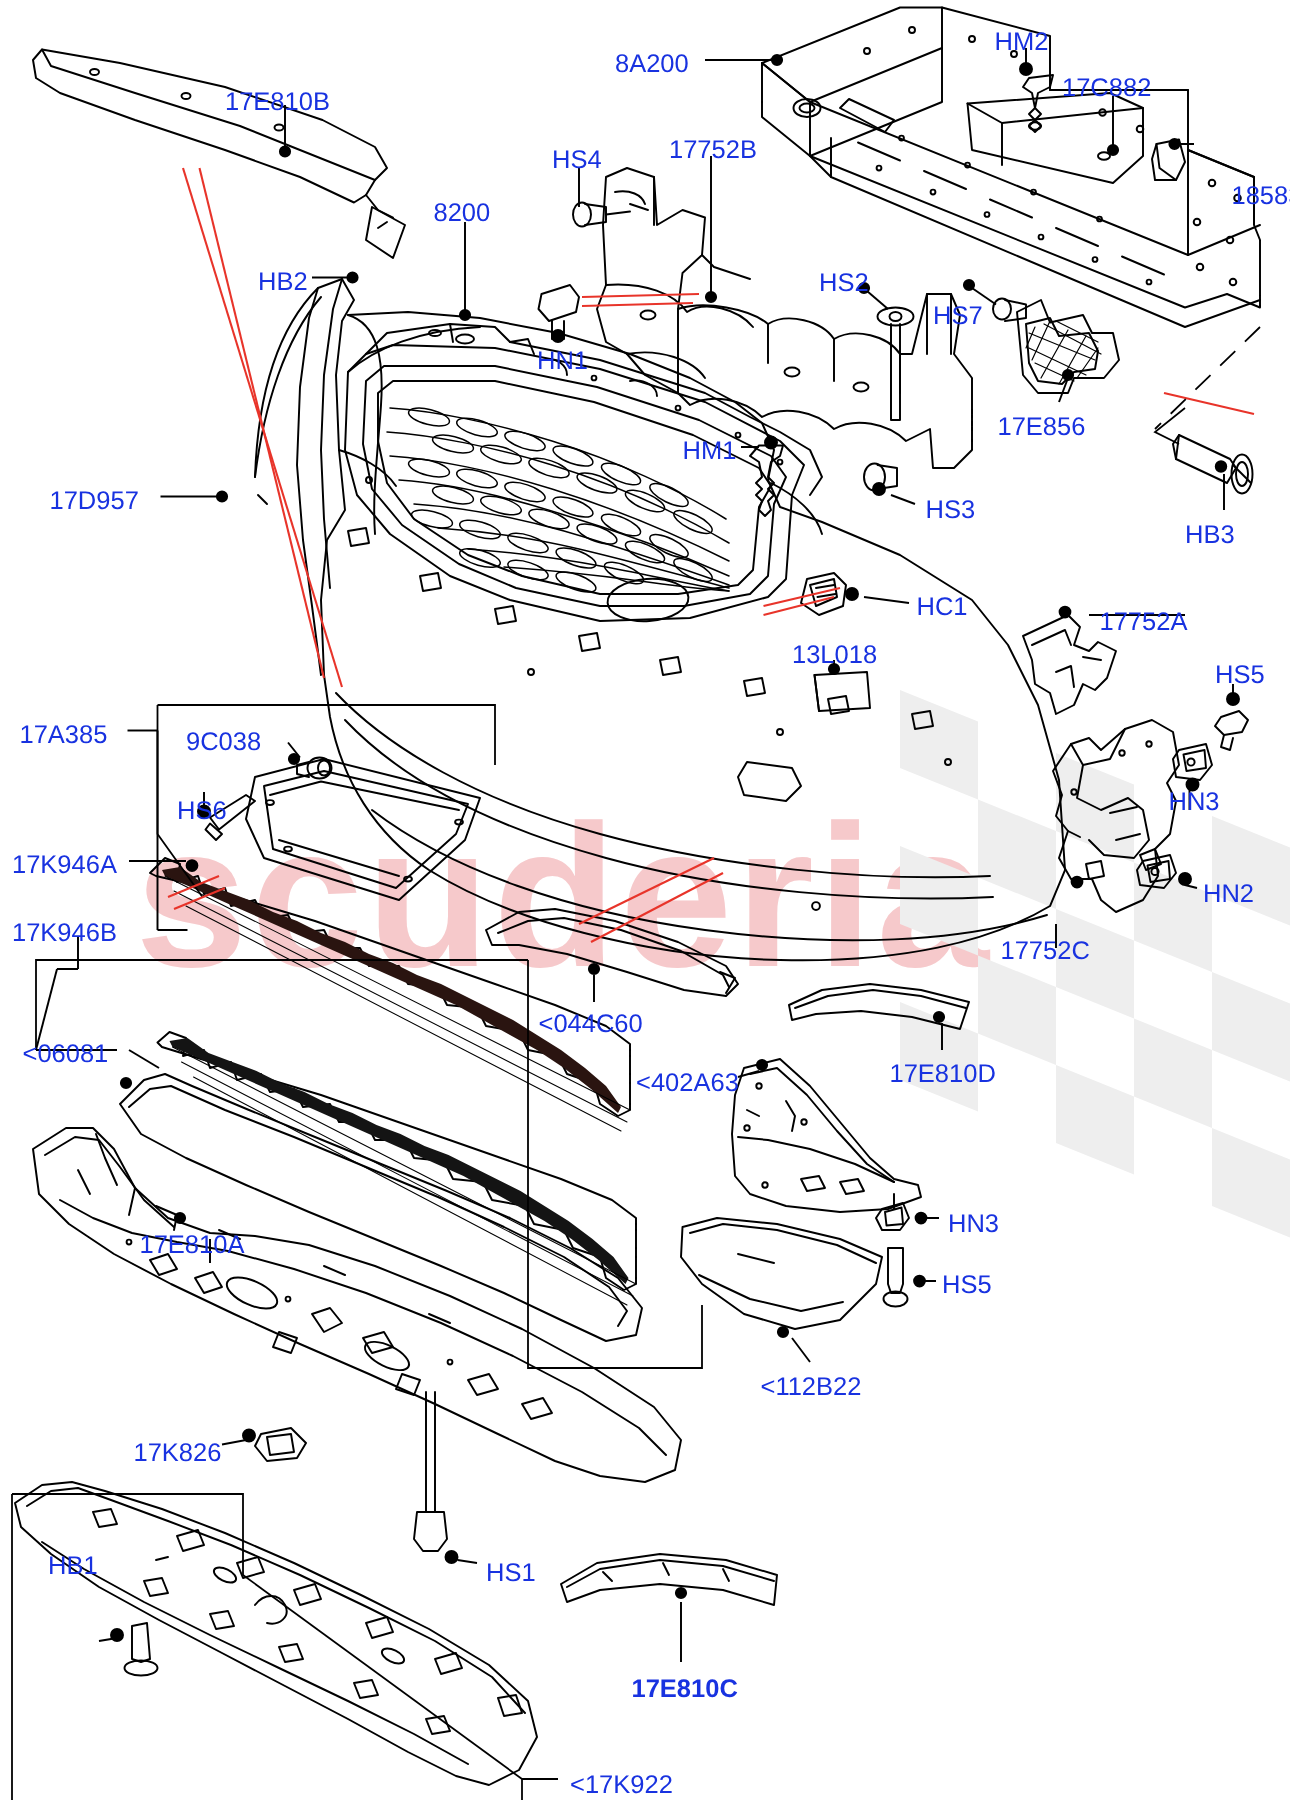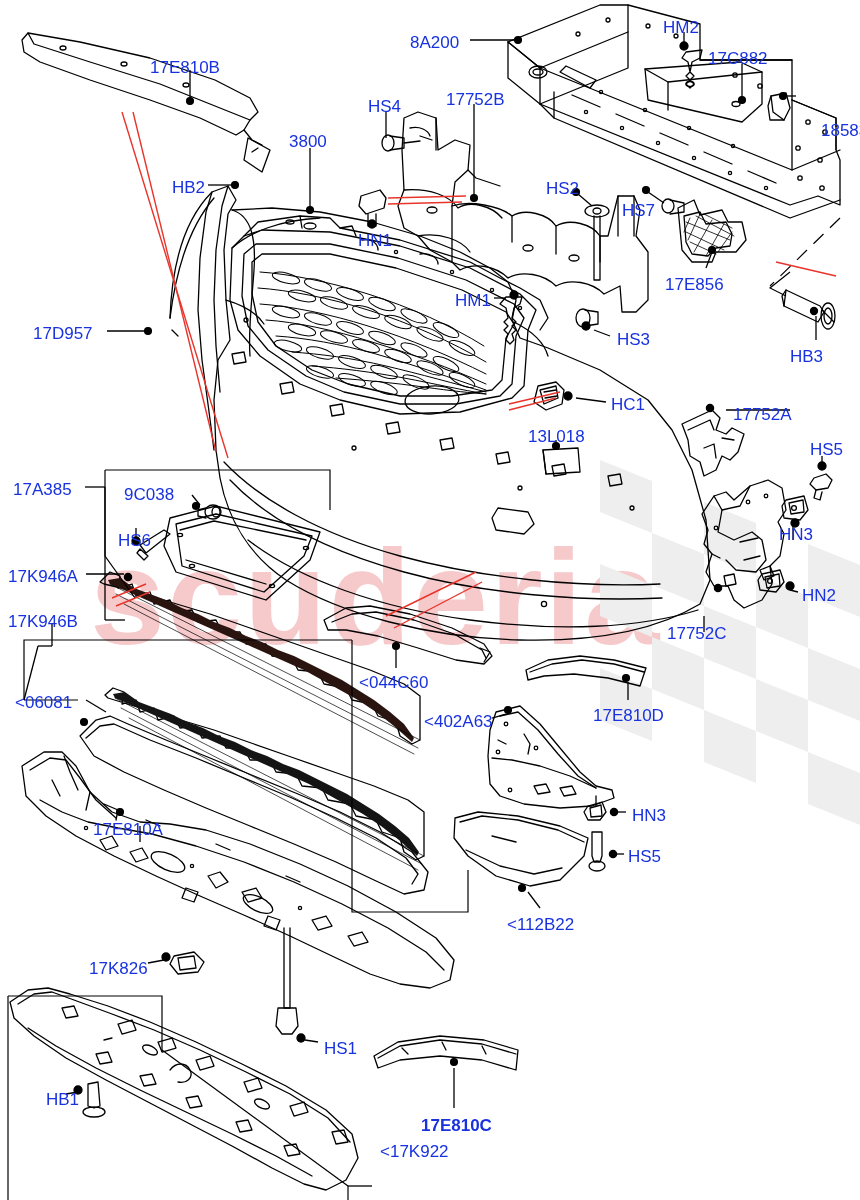--- a/index.html
+++ b/index.html
@@ -731,21 +731,21 @@
 
   </svg>
 
   <div class="lbl" style="left:150px;top:58px;">17E810B</div>
   <div class="lbl" style="left:410px;top:33px;">8A200</div>
   <div class="lbl" style="left:663px;top:18px;">HM2</div>
   <div class="lbl" style="left:708px;top:49px;">17C882</div>
   <div class="lbl" style="left:821px;top:90px;margin-top:31px;">18583</div>
   <div class="lbl" style="left:368px;top:97px;">HS4</div>
   <div class="lbl" style="left:446px;top:90px;">17752B</div>
-  <div class="lbl" style="left:289px;top:132px;">3800</div>
+  <div class="lbl" style="left:289px;top:132px;">8200</div>
   <div class="lbl" style="left:172px;top:178px;">HB2</div>
   <div class="lbl" style="left:358px;top:231px;">HN1</div>
   <div class="lbl" style="left:546px;top:179px;">HS2</div>
   <div class="lbl" style="left:622px;top:177px;margin-top:24px;">HS7</div>
   <div class="lbl" style="left:665px;top:275px;">17E856</div>
   <div class="lbl" style="left:33px;top:324px;">17D957</div>
   <div class="lbl" style="left:455px;top:291px;">HM1</div>
   <div class="lbl" style="left:617px;top:330px;">HS3</div>
   <div class="lbl" style="left:790px;top:347px;">HB3</div>
   <div class="lbl" style="left:611px;top:395px;">HC1</div>
@@ -763,17 +763,17 @@
   <div class="lbl" style="left:359px;top:673px;">&lt;044C60</div>
   <div class="lbl" style="left:15px;top:693px;">&lt;06081</div>
   <div class="lbl" style="left:424px;top:712px;">&lt;402A63</div>
   <div class="lbl" style="left:593px;top:706px;">17E810D</div>
   <div class="lbl" style="left:632px;top:806px;">HN3</div>
   <div class="lbl" style="left:93px;top:820px;">17E810A</div>
   <div class="lbl" style="left:628px;top:847px;">HS5</div>
   <div class="lbl" style="left:507px;top:915px;">&lt;112B22</div>
   <div class="lbl" style="left:89px;top:959px;">17K826</div>
   <div class="lbl" style="left:324px;top:1039px;">HS1</div>
-  <div class="lbl" style="left:32px;top:1090px;margin-left:14px;">HB1</div>
+  <div class="lbl" style="left:32px;top:1034px;">HB1</div>
   <div class="lbl" style="left:421px;top:1116px;font-weight:bold;">17E810C</div>
-  <div class="lbl" style="left:380px;top:1142px;">&lt;17K922</div>
+  <div class="lbl" style="left:380px;top:1180px;">&lt;17K922</div>
 
 </div>
 
 </body></html>

